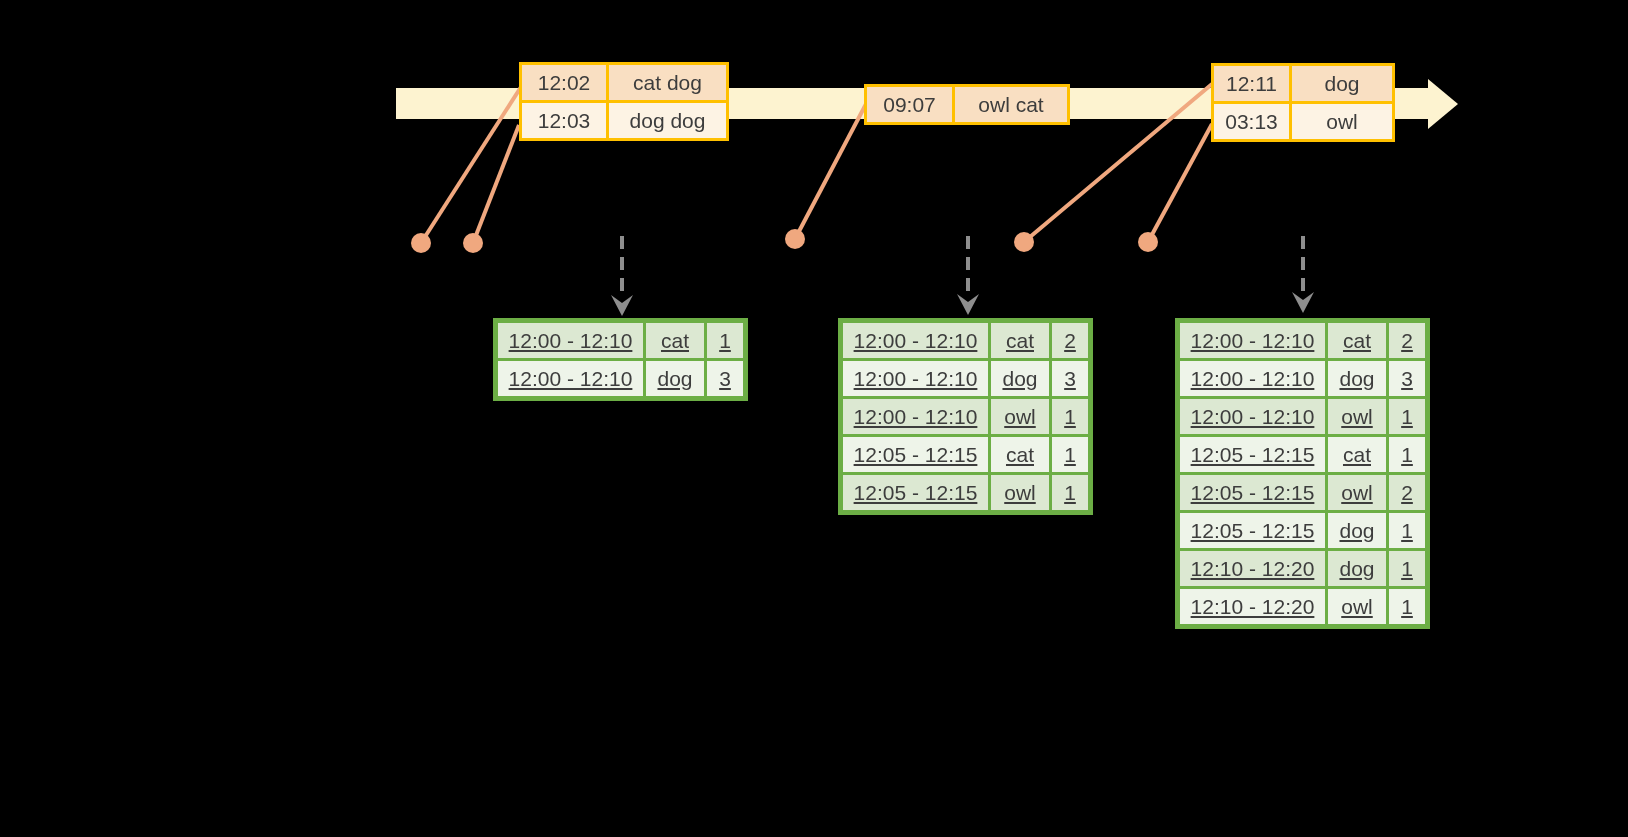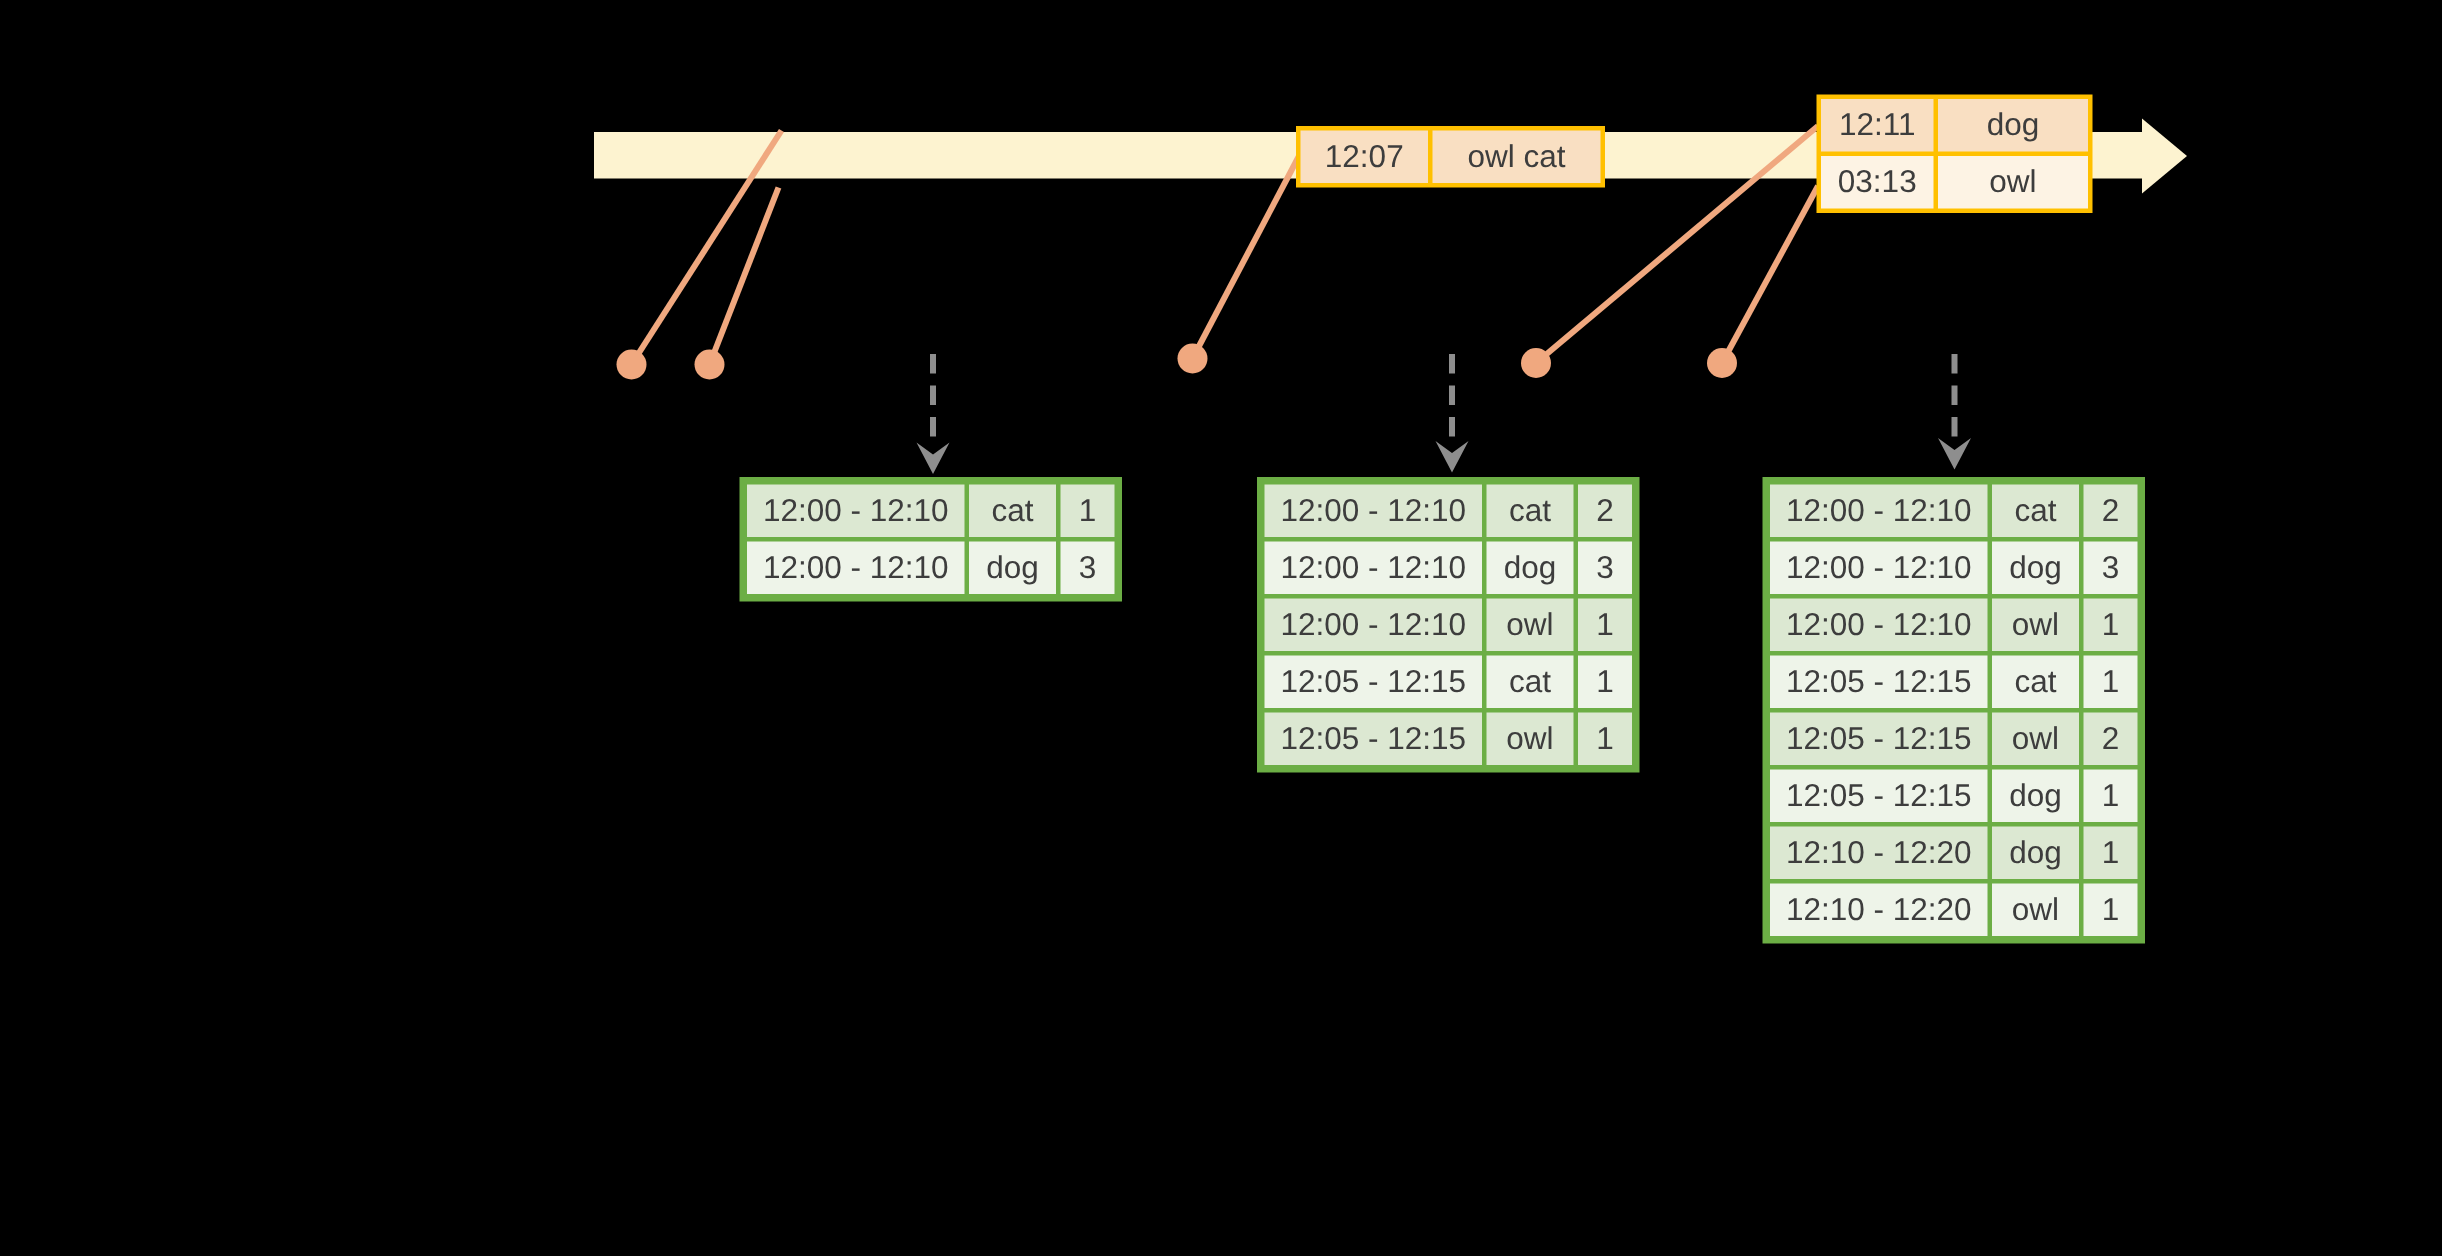--- a/index.html
+++ b/index.html
@@ -30,20 +30,21 @@
     font-size:21px;line-height:1;white-space:nowrap;
   }
   .peach{background:var(--event-row-a,#f9dfc2);}
   .cream{background:var(--event-row-b,#fdf3e4);}
 
   
   .rtable{
     position:absolute;display:grid;gap:3px;padding:5px;
     grid-template-columns:145px 58px 36px;
     background:var(--result-border,#6cae45);
+    text-decoration:underline;
   }
   .g1{background:var(--result-row-a,#dce8d2);}
   .g2{background:var(--result-row-b,#eef4e9);}
 </style>
 </head>
 <body>
 
 <div class="stage">
 
   <svg class="underlay" width="1628" height="837" viewBox="0 0 1628 837">
@@ -64,25 +65,43 @@
     <circle class="dot" cx="1148" cy="242" r="10"></circle>
 
     <line class="dash" x1="622" y1="236" x2="622" y2="296"></line>
     <polygon class="chev" points="611,295 622,303 633,295 622,316"></polygon>
     <line class="dash" x1="968" y1="236" x2="968" y2="295"></line>
     <polygon class="chev" points="957,294 968,302 979,294 968,315"></polygon>
     <line class="dash" x1="1303" y1="236" x2="1303" y2="293"></line>
     <polygon class="chev" points="1292,292 1303,300 1314,292 1303,313"></polygon>
   </svg>
 
+  <div class="etable et-a" style="left:519px;top:62px;">
+    <div class="row">
+      <div class="cell peach">
+          <span>12:02</span>
+        </div>
+      <div class="cell peach">
+          <span>cat dog</span>
+        </div>
+    </div>
+    <div class="row">
+      <div class="cell cream">
+          <span>12:03</span>
+        </div>
+      <div class="cell cream">
+          <span>dog dog</span>
+        </div>
+    </div>
+  </div>
 
   <div class="etable et-b" style="left:864px;top:84px;">
     <div class="row">
       <div class="cell peach">
-          <span>12:07</span>
+          <span>09:07</span>
         </div>
       <div class="cell peach">
           <span>owl cat</span>
         </div>
     </div>
   </div>
 
   <div class="etable et-c" style="left:1211px;top:63px;">
     <div class="row">
       <div class="cell peach">

